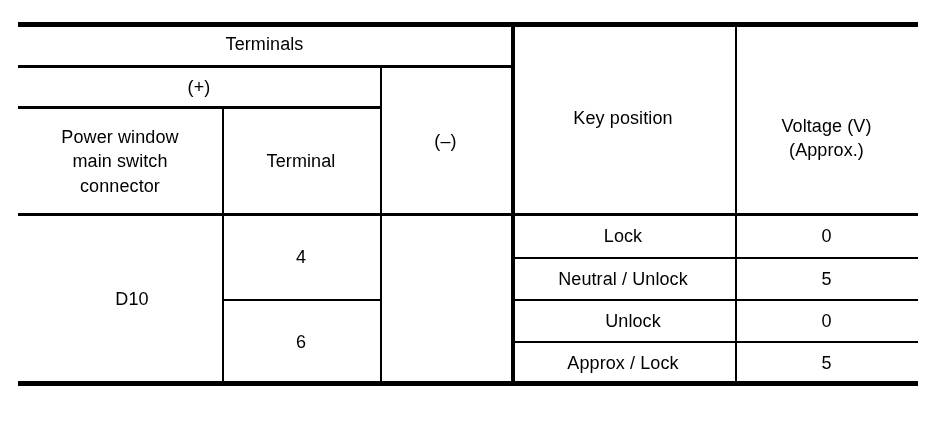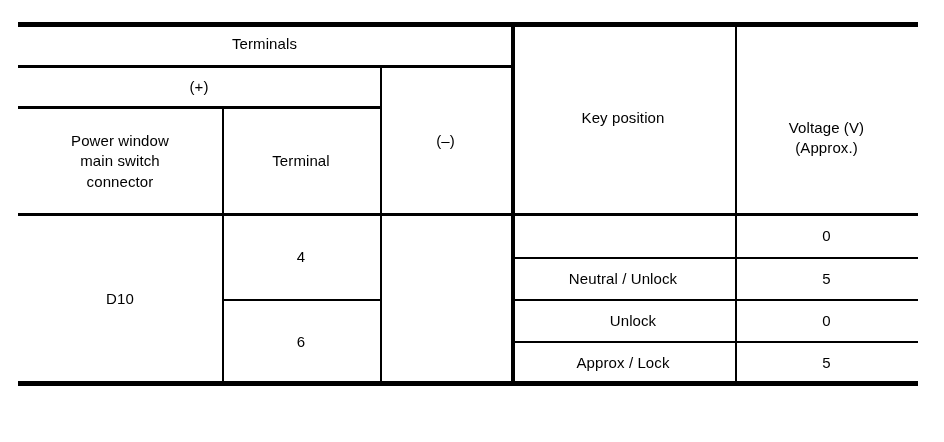--- a/index.html
+++ b/index.html
@@ -24,21 +24,21 @@
   }
 
   
   .cell {
     position: absolute;
     box-sizing: border-box;
     display: flex;
     align-items: center;
     justify-content: center;
     text-align: center;
-    font-size: 15px;
+    font-size: 18px;
     line-height: 1.35;
     letter-spacing: 0.1px;
     white-space: pre-line;
   }
 
   
   .rule-h {
     position: absolute;
     background: #000000;
   }
@@ -64,27 +64,28 @@
 main switch
 connector</div>
 
   <div class="cell" style="left:204px; top:86px; width:158px; height:107px;">Terminal</div>
 
   <div class="cell" style="left:493px; top:0px; width:224px; height:193px;">Key position</div>
 
   <div class="cell" style="left:717px; top:0px; width:183px; height:232px;">Voltage (V)
 (Approx.)</div>
 
-  <div class="cell" style="left:0px; top:193px; width:204px; height:169px;">D10</div>
+  <div class="cell" style="left:12px; top:193px; width:204px; height:169px;">D10</div>
 
   <div class="cell" style="left:204px; top:193px; width:158px; height:85px;">4</div>
 
   <div class="cell" style="left:204px; top:278px; width:158px; height:84px;">6</div>
 
 
+  <div class="cell" style="left:493px; top:193px; width:224px; height:43px;">Lock</div>
   <div class="cell" style="left:717px; top:193px; width:183px; height:43px;">0</div>
 
   <div class="cell" style="left:493px; top:236px; width:224px; height:42px;text-align:right;">Neutral / Unlock</div>
   <div class="cell" style="left:717px; top:236px; width:183px; height:42px;">5</div>
 
   <div class="cell" style="left:493px; top:278px; width:244px; height:42px;">Unlock</div>
   <div class="cell" style="left:717px; top:278px; width:183px; height:42px;">0</div>
 
   <div class="cell" style="left:493px; top:320px; width:224px; height:42px;">Approx / Lock</div>
   <div class="cell" style="left:717px; top:320px; width:183px; height:42px;">5</div>

